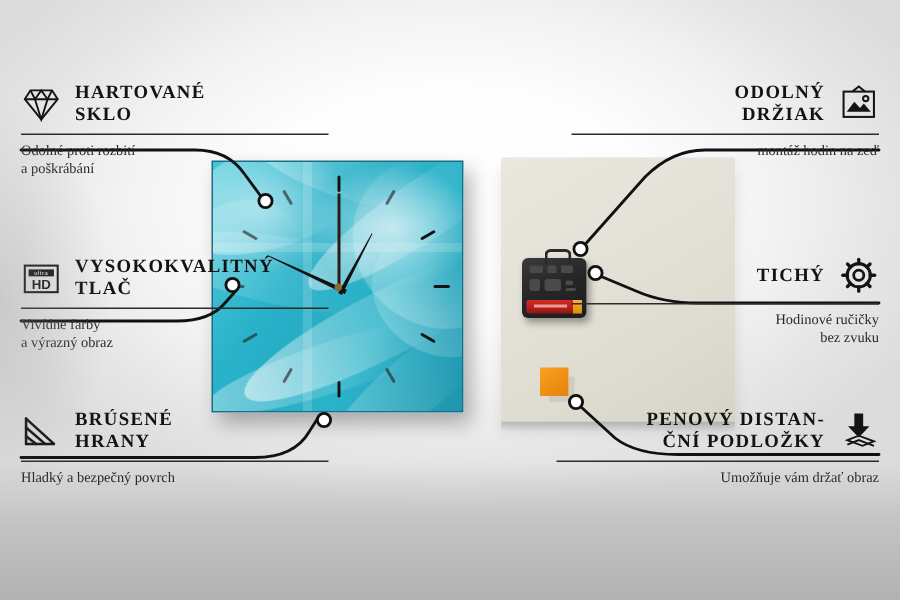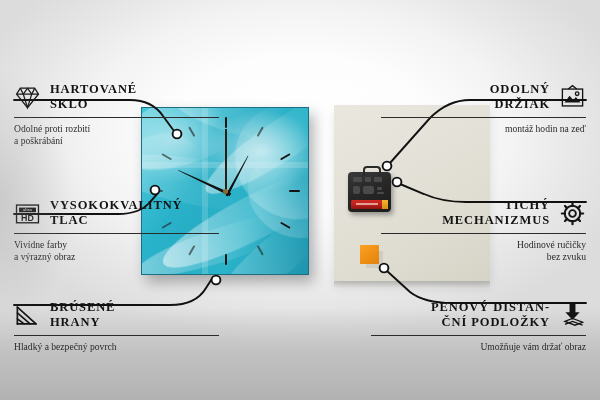--- a/index.html
+++ b/index.html
@@ -19,21 +19,21 @@
     background:linear-gradient(to bottom, rgba(200,200,200,0) 0%, rgba(186,186,186,.75) 45%, rgba(176,176,176,.95) 100%);
     pointer-events:none;
   }
   #stage:after{
     content:"";position:absolute;left:0;top:0;width:150px;height:400px;
     background:radial-gradient(ellipse 70% 48% at 0% 50%, rgba(150,150,150,.30), rgba(150,150,150,0) 70%);
     pointer-events:none;
   }
 
   
-  .feat{position:absolute;width:205px;margin-top:28px;}
+  .feat{position:absolute;width:205px;}
   .feat .head{display:flex;align-items:center;gap:9px;}
   .feat.left .head{justify-content:flex-start;}
   .feat.right .head{justify-content:flex-end;}
   .feat .title{
     font-family:"Liberation Serif", serif;
     font-weight:bold;font-size:12.5px;letter-spacing:.9px;
     line-height:15px;color:#131313;text-transform:uppercase;
   }
   .feat.right .title{text-align:right;}
   .feat .rule{height:1px;background:#2b2b2b;margin:5px 0 5px 0;width:100%;}
@@ -289,21 +289,20 @@
     <div class="rule"></div>
     <div class="desc">
       <div>montáž hodin na zeď</div>
     </div>
   </div>
 
   <div class="feat right" style="left:381px;top:170px;">
     <div class="head">
       <div class="title">
         <div>TICHÝ</div>
-        <div>MECHANIZMUS</div>
       </div>
       <svg class="ficon" viewBox="0 0 32 32">
         <g fill="none" stroke="#141414" stroke-width="2.4">
           <circle cx="16" cy="16" r="9.2"></circle>
         </g>
         <g fill="none" stroke="#141414" stroke-width="2.6" stroke-linecap="round">
           <path d="M16 3.4 V7"></path>
             <path d="M16 25 V28.6"></path>
           <path d="M3.4 16 H7"></path>
             <path d="M25 16 H28.6"></path>

